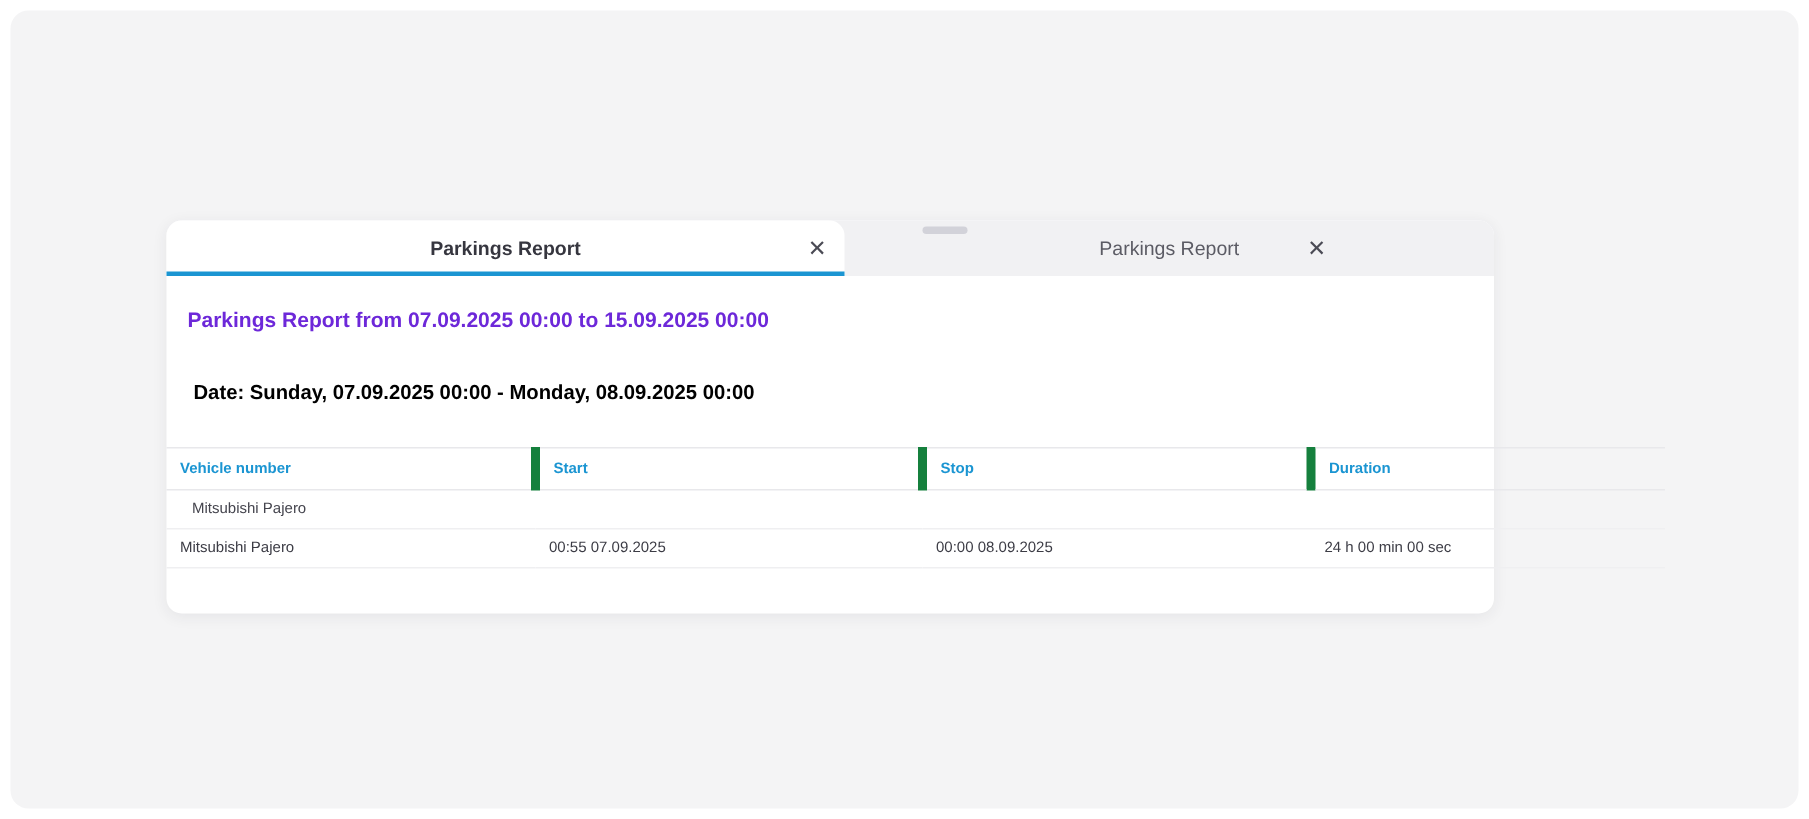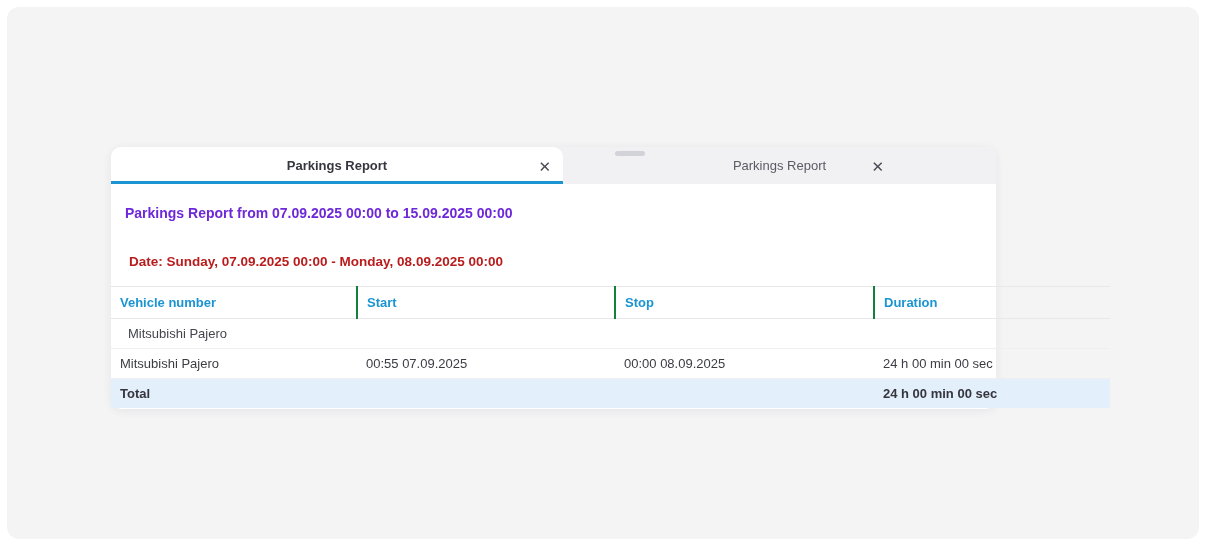--- a/index.html
+++ b/index.html
@@ -83,44 +83,44 @@
   .report-title {
     margin: 21px 0 0 14px;
     font-size: 14px;
     font-weight: 700;
     color: #6d28d9;
   }
   .report-date {
     margin: 33px 0 0 18px;
     font-size: 13.5px;
     font-weight: 700;
-    color: #b91c1c;
+    color: #000000;
   }
   table {
     width: 100%;
-    margin-top: 17px;
+    margin-top: 29px;
     border-collapse: collapse;
     table-layout: fixed;
-    font-size: 13px;
+    font-size: 10px;
     color: #3c3c45;
   }
   col.c1 { width: 246px; }
   col.c2 { width: 258px; }
   col.c3 { width: 259px; }
   col.c4 { width: 236px; }
   thead th {
     text-align: left;
     font-weight: 700;
     color: var(--accent);
     padding: 8px 12px 8px 9px;
     border-top: 1px solid #e8e8eb;
     border-bottom: 1px solid #e8e8eb;
     cursor: pointer;
   }
-  thead th + th { border-left: 2px solid #15803d; }
+  thead th + th { border-left: 6px solid #15803d; }
   tbody td {
     padding: 7px 0 7px 9px;
     border-bottom: 1px solid #efeff1;
   }
   tr.group-row td {
     padding-left: 17px;
     color: #45454e;
   }
   tr.total-row td {
     background: #e3effa;
@@ -168,23 +168,17 @@
       <tbody>
         <tr class="group-row">
           <td colspan="4">Mitsubishi Pajero</td>
         </tr>
         <tr>
           <td>Mitsubishi Pajero</td>
           <td>00:55 07.09.2025</td>
           <td>00:00 08.09.2025</td>
           <td>24 h 00 min 00 sec</td>
         </tr>
-        <tr class="total-row">
-          <td>Total</td>
-          <td></td>
-          <td></td>
-          <td>24 h 00 min 00 sec</td>
-        </tr>
       </tbody>
     </table>
 
   </div>
 </div>
 
 </body></html>

